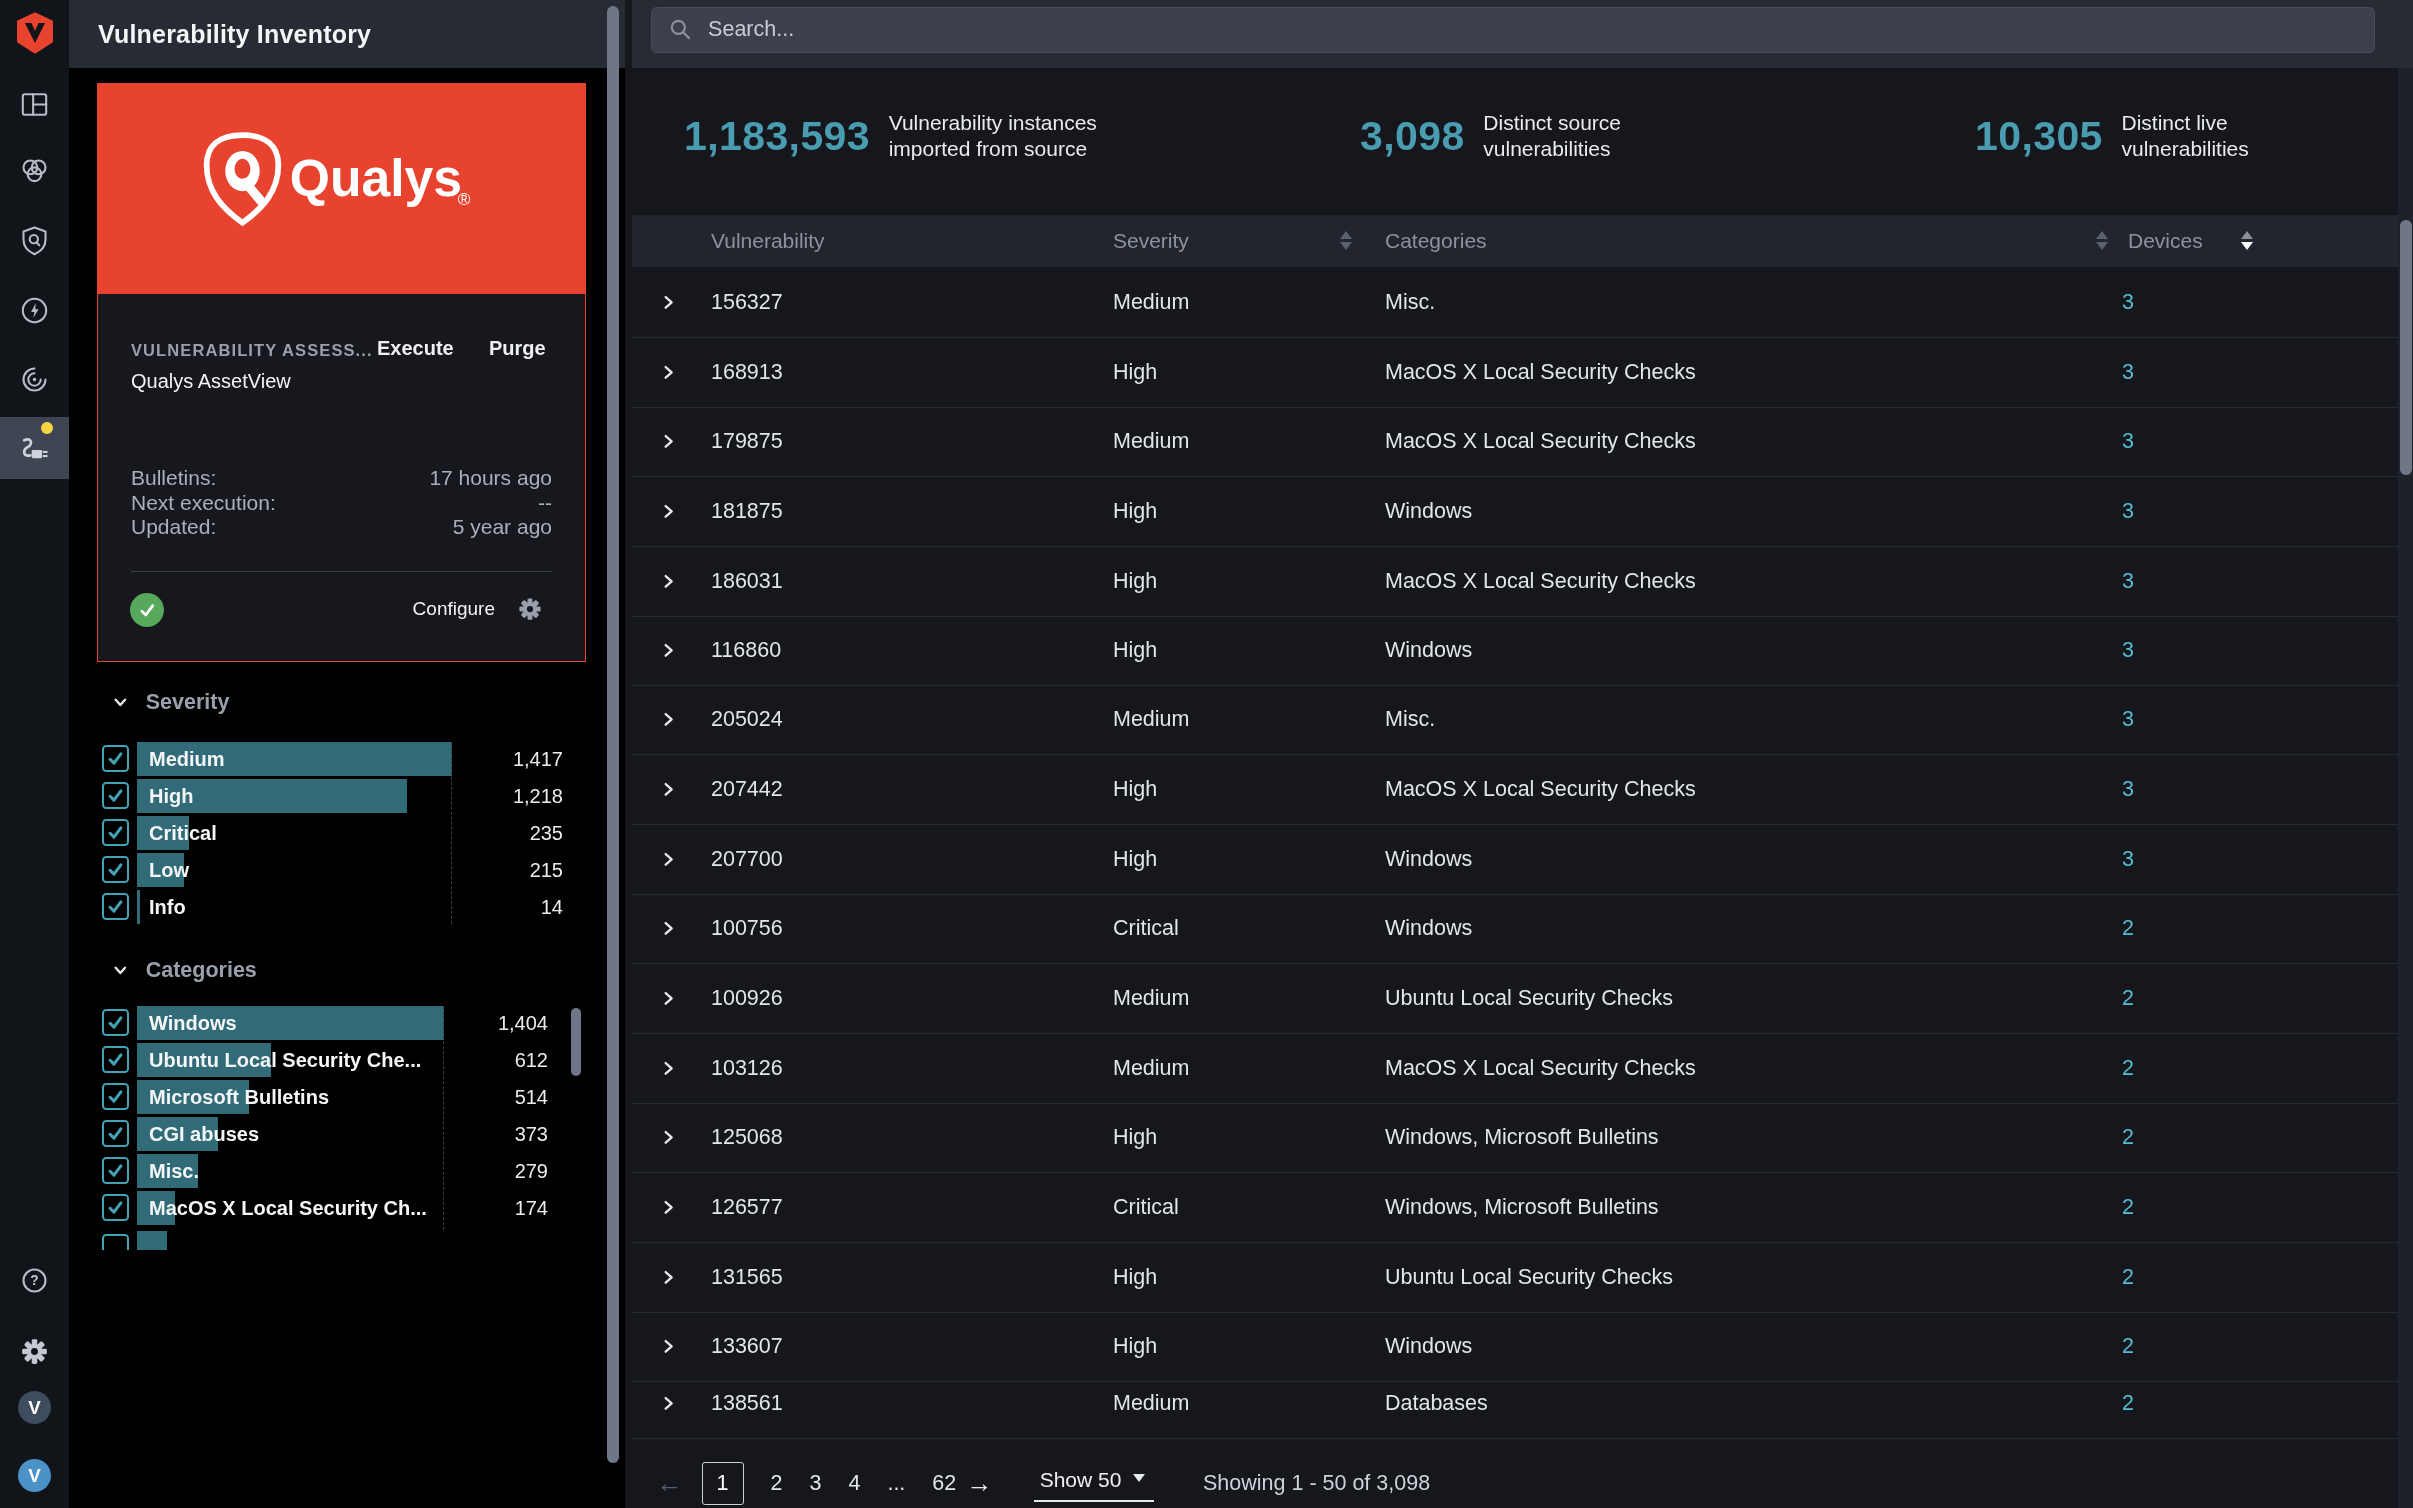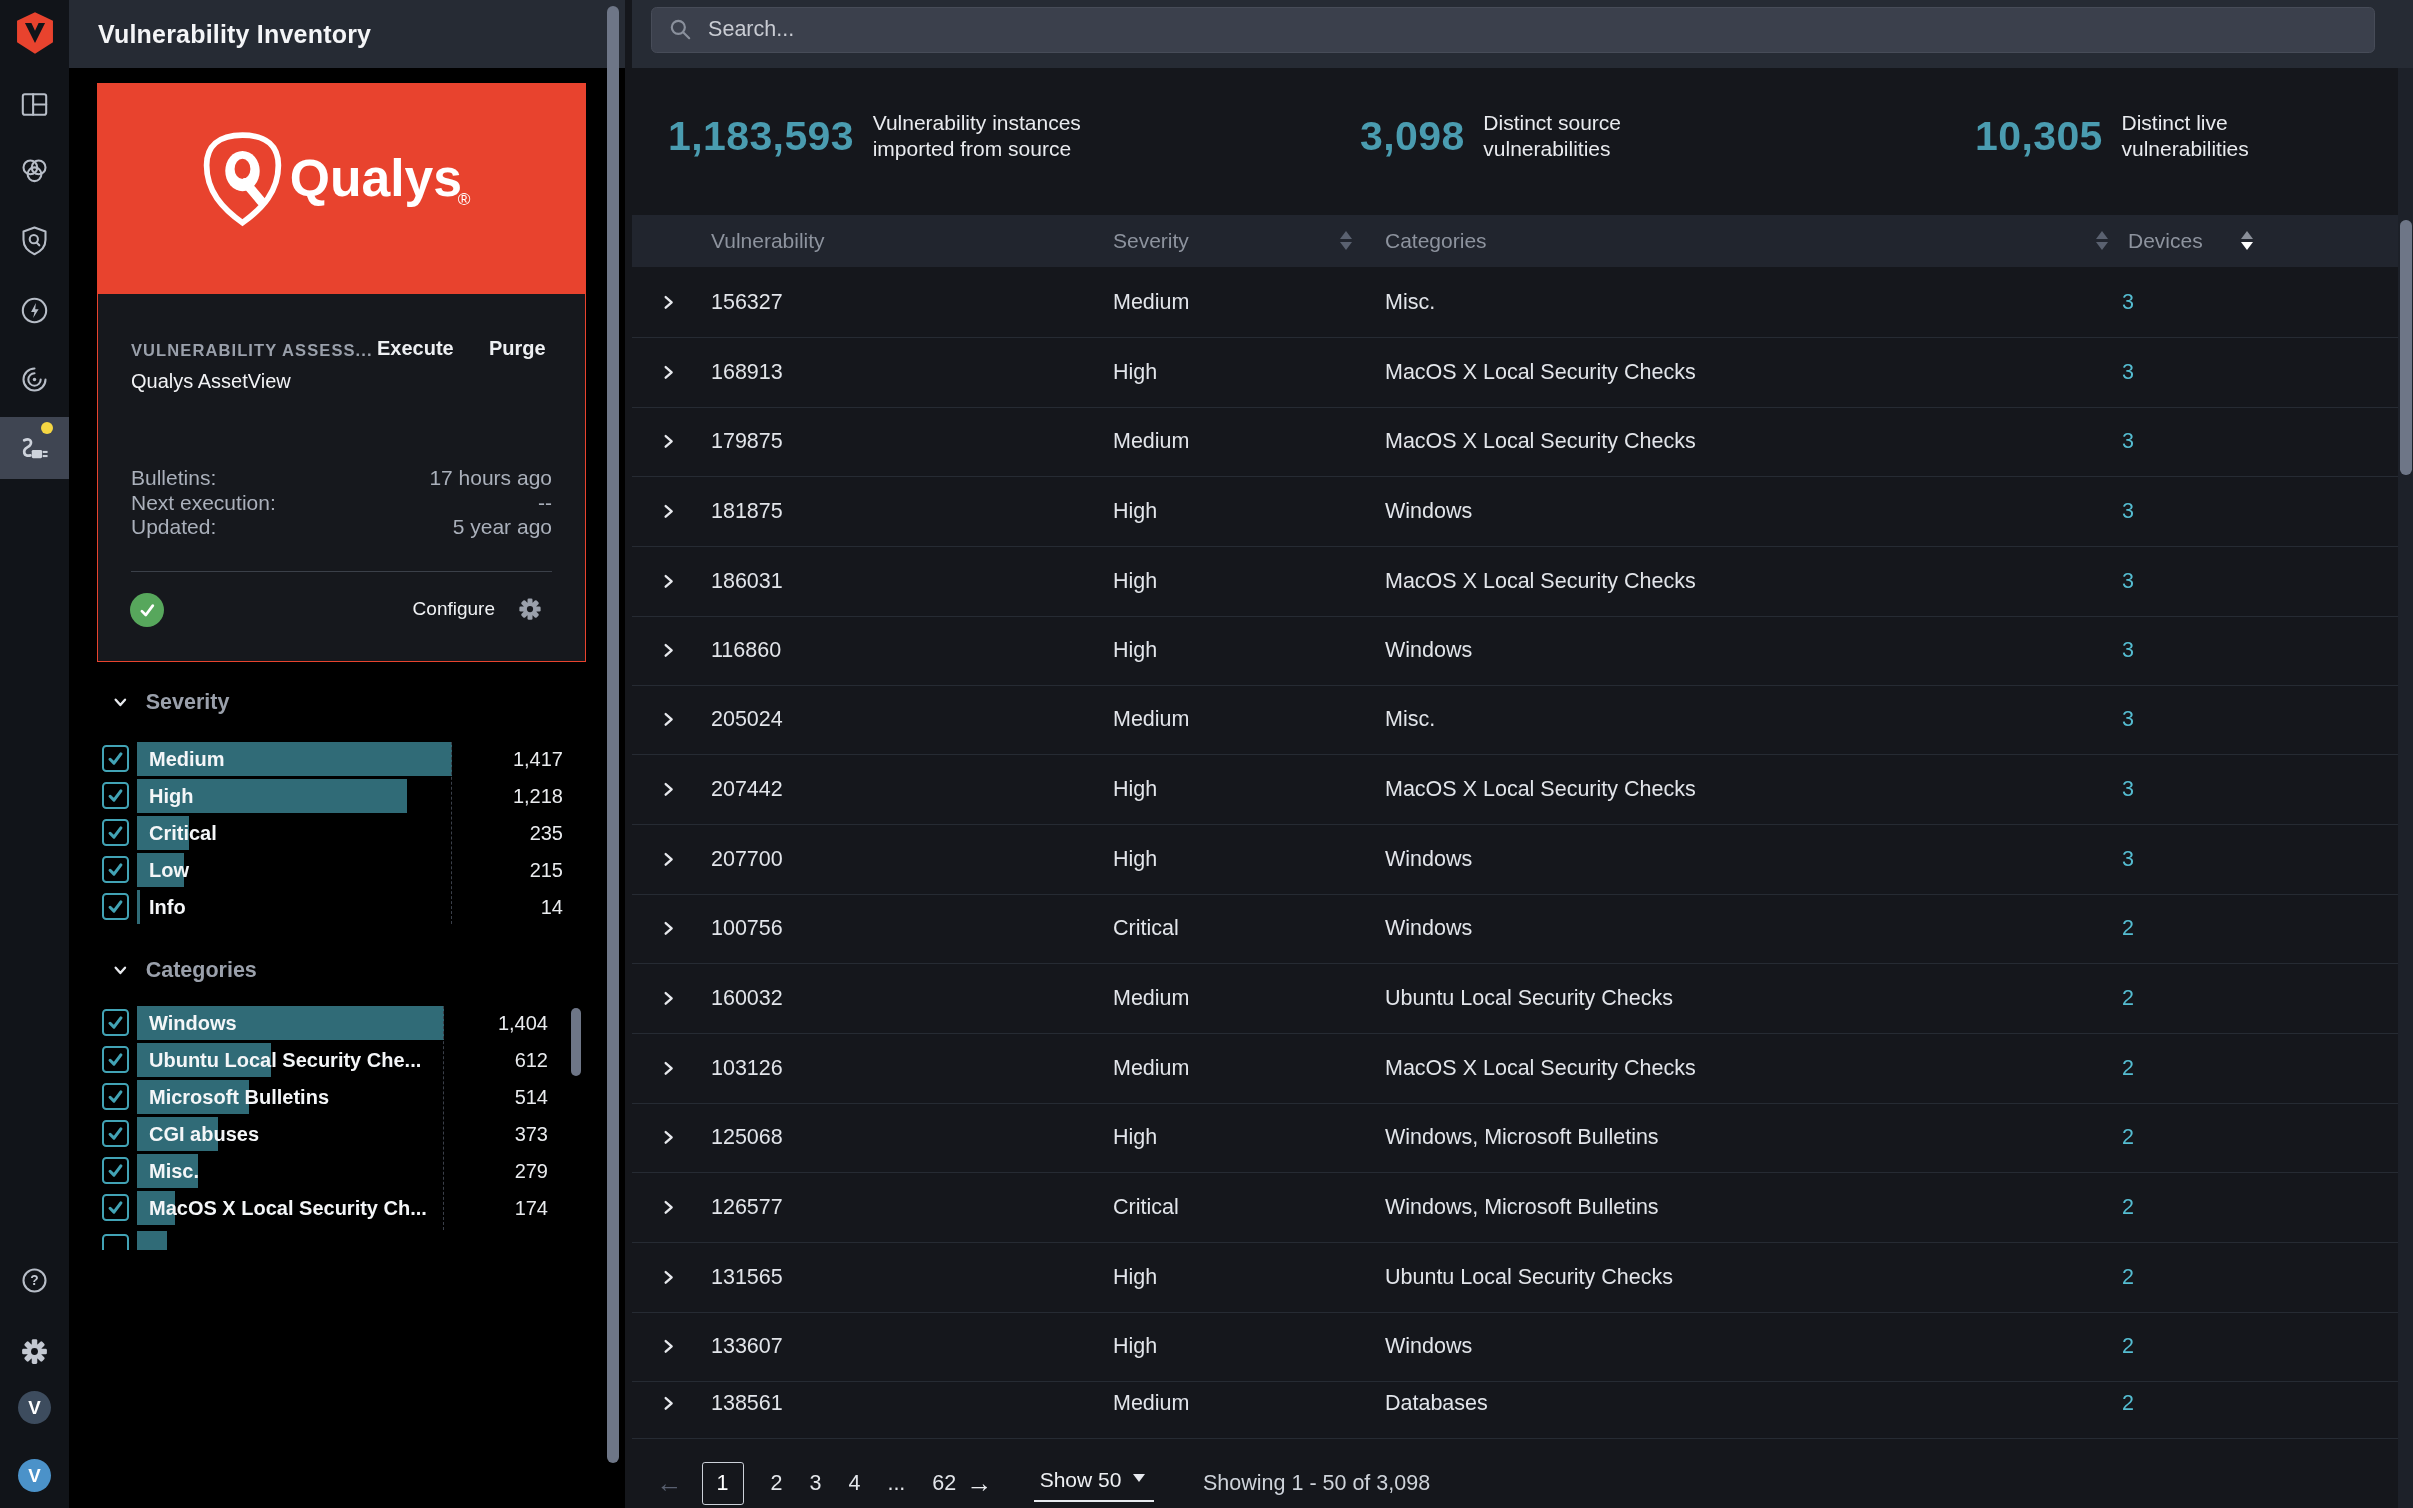--- a/index.html
+++ b/index.html
@@ -396,21 +396,21 @@
       <div class="search-box">
         <svg width="29" height="29" viewBox="0 0 40 40">
           <circle cx="17" cy="17" r="9" fill="none" stroke="#8a909c" stroke-width="3"></circle>
           <line x1="24" y1="24" x2="32" y2="32" stroke="#8a909c" stroke-width="3" stroke-linecap="round"></line>
         </svg>
         <input class="search-input" type="text" placeholder="Search..." style="">
       </div>
     </div>
 
     <div class="stats">
-      <div class="stat-group" style="left:36px;">
+      <div class="stat-group" style="left:52px;">
         <span class="stat-value">1,183,593</span>
         <span class="stat-label">
           <span>Vulnerability instances</span><br><span>imported from source</span>
         </span>
       </div>
       <div class="stat-group" style="left:728px;">
         <span class="stat-value">3,098</span>
         <span class="stat-label">
           <span>Distinct source</span><br><span>vulnerabilities</span>
         </span>
@@ -552,21 +552,21 @@
           <span class="cell" style="left:481px">Critical</span>
           <span class="cell" style="left:753px">Windows</span>
           <span class="dev" style="left:1490px">2</span>
         </div>
         <div class="trow" style="top: 696px;">
           <span class="chev">
             <svg width="18.7" height="18.7" viewBox="0 0 28 28">
               <polyline points="10,6 19,14 10,22" fill="none" stroke="#e6e8ec" stroke-width="3.5" stroke-linecap="round" stroke-linejoin="round"></polyline>
             </svg>
           </span>
-          <span class="cell" style="left:79px">160032</span>
+          <span class="cell" style="left:79px">100926</span>
           <span class="cell" style="left:481px">Medium</span>
           <span class="cell" style="left:753px">Ubuntu Local Security Checks</span>
           <span class="dev" style="left:1490px">2</span>
         </div>
         <div class="trow" style="top: 766px;">
           <span class="chev">
             <svg width="18.7" height="18.7" viewBox="0 0 28 28">
               <polyline points="10,6 19,14 10,22" fill="none" stroke="#e6e8ec" stroke-width="3.5" stroke-linecap="round" stroke-linejoin="round"></polyline>
             </svg>
           </span>

